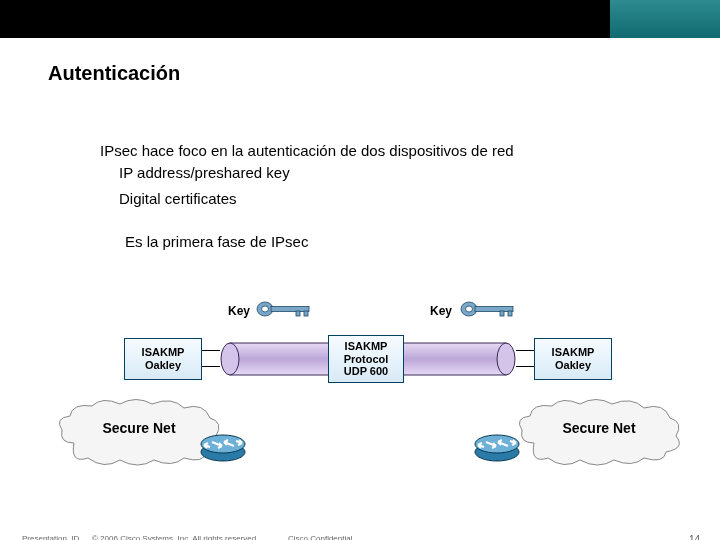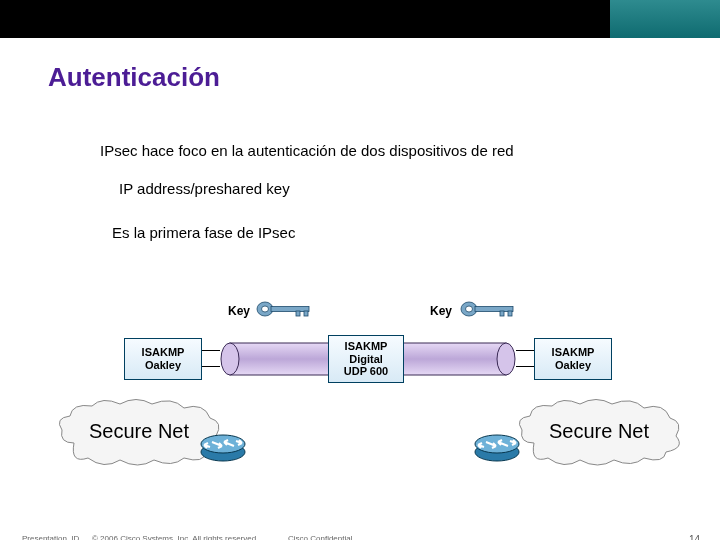--- a/index.html
+++ b/index.html
@@ -21,36 +21,36 @@
     content: "";
     position: absolute;
     right: 0; top: 0; bottom: 0;
     width: 110px;
     background: linear-gradient(to bottom, #2e8b8f 0%, #0f6b70 100%);
   }
   .title {
     position: absolute;
     top: 62px;
     left: 48px;
-    font-size: 26px;
-    font-weight: bold;
-    color: #4c1d95;
+    font-size: 20px;
+    font-weight: bold;
+    color: #000000;
   }
   .content {
     position: absolute;
     top: 140px;
     left: 100px;
     right: 60px;
     font-size: 15px;
     color: #000;
     line-height: 1.45;
   }
-  .content .line1 { margin-bottom: 16px; }
+  .content .line1 { margin-bottom: 0; }
   .content .line2, .content .line3 { margin-left: 19px; margin-bottom: 4px; }
-  .content .line4 { margin-top: 22px; margin-left: 12px; }
+  .content .line4 { margin-top: 22px; margin-left: 25px; }
   .diagram {
     position: absolute;
     top: 300px;
     left: 0;
     width: 720px;
     height: 180px;
   }
   .key-label {
     position: absolute;
     font-size: 12px;
@@ -98,22 +98,22 @@
     position: absolute;
     top: 120px;
     width: 170px;
     text-align: center;
   }
   .cloud.left { left: 54px; }
   .cloud.right { left: 514px; }
   .cloud-svg { position: absolute; top: -22px; left: 0; }
   .cloud-text {
     position: relative;
-    font-size: 20px;
-    font-weight: normal;
+    font-size: 14px;
+    font-weight: bold;
     z-index: 2;
   }
   .router {
     position: absolute;
     top: 130px;
   }
   .router.left { left: 198px; }
   .router.right { left: 472px; }
   .footer {
     position: absolute;
@@ -130,20 +130,21 @@
 </head>
 <body>
 
 <div class="topbar"></div>
 
 <div class="title">Autenticación</div>
 
 <div class="content">
   <div class="line1">IPsec hace foco en la autenticación de dos dispositivos de red</div>
   <div class="line2">IP address/preshared key</div>
+  <div class="line3">Digital certificates</div>
   <div class="line4">Es la primera fase de IPsec</div>
 </div>
 
 <div class="diagram">
 
   <span class="key-label left">Key</span>
   <span class="key-label right">Key</span>
 
   <svg class="key-svg left" width="60" height="22" viewBox="0 0 60 22">
     <g fill="#7aa7c7" stroke="#1d4a6b" stroke-width="0.8">
@@ -181,21 +182,21 @@
   <div class="x-line l2"></div>
   <div class="x-line r1"></div>
   <div class="x-line r2"></div>
 
   <div class="box left">
     <div>ISAKMP</div>
     <div>Oakley</div>
   </div>
   <div class="box mid">
     <div>ISAKMP</div>
-    <div>Digital</div>
+    <div>Protocol</div>
     <div>UDP 600</div>
   </div>
   <div class="box right">
     <div>ISAKMP</div>
     <div>Oakley</div>
   </div>
 
   <div class="cloud left">
     <svg class="cloud-svg" width="170" height="70" viewBox="0 0 170 70">
       <g fill="#f5f5f5" stroke="#888" stroke-width="1">

